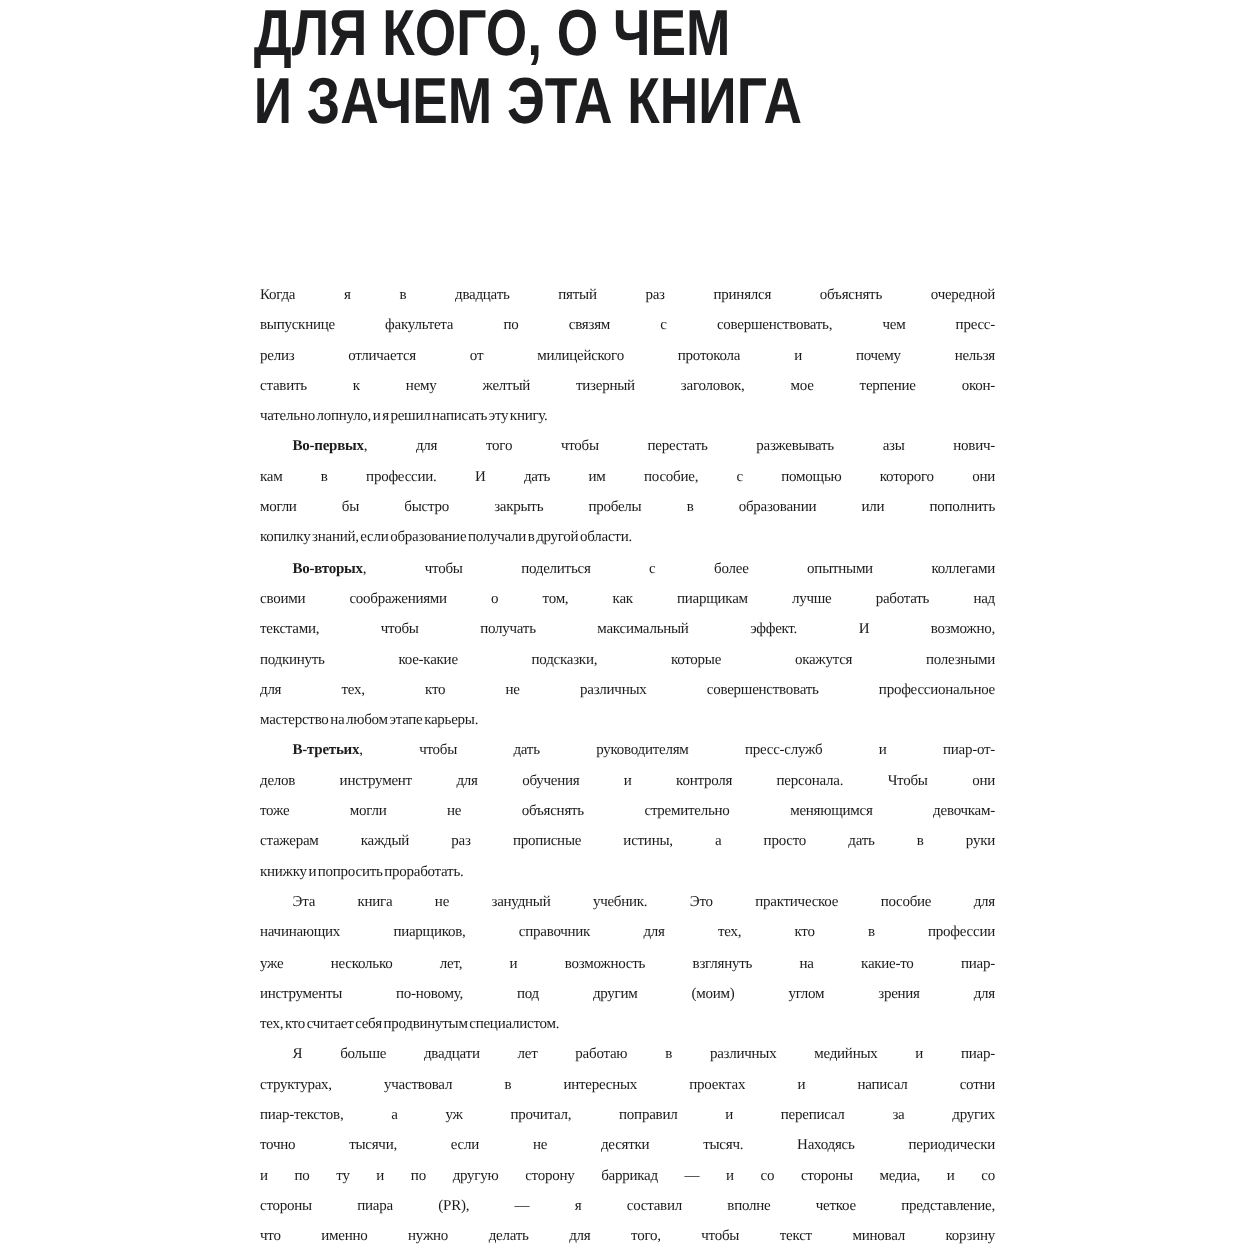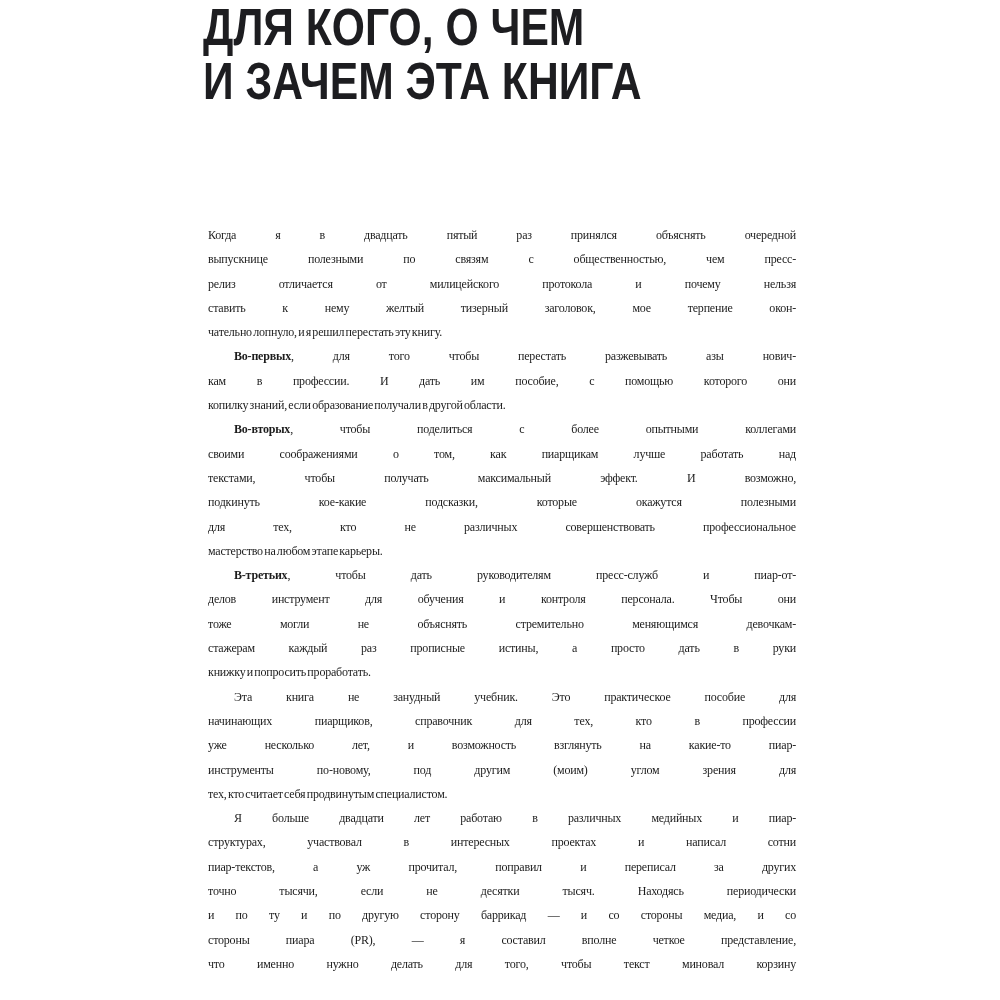--- a/index.html
+++ b/index.html
@@ -61,26 +61,27 @@
 
 <div class="page">
 
   <div class="chapter-title">
     <div>ДЛЯ КОГО, О ЧЕМ</div>
     <div>И ЗАЧЕМ ЭТА КНИГА</div>
   </div>
 
   <div class="body-col">
       <div class="line">Когда я в двадцать пятый раз принялся объяснять очередной</div>
-      <div class="line">выпускнице полезными по связям с общественностью, чем пресс-</div>
+      <div class="line">выпускнице факультета по связям с совершенствовать, чем пресс-</div>
       <div class="line">релиз отличается от милицейского протокола и почему нельзя</div>
       <div class="line">ставить к нему желтый тизерный заголовок, мое терпение окон-</div>
-      <div class="line last">чательно лопнуло, и я решил перестать эту книгу.</div>
+      <div class="line last">чательно лопнуло, и я решил написать эту книгу.</div>
       <div class="line indented"><b>Во-первых</b>, для того чтобы перестать разжевывать азы нович-</div>
       <div class="line">кам в профессии. И дать им пособие, с помощью которого они</div>
+      <div class="line">могли бы быстро закрыть пробелы в образовании или пополнить</div>
       <div class="line last">копилку знаний, если образование получали в другой области.</div>
       <div class="line indented"><b>Во-вторых</b>, чтобы поделиться с более опытными коллегами</div>
       <div class="line">своими соображениями о том, как пиарщикам лучше работать над</div>
       <div class="line">текстами, чтобы получать максимальный эффект. И возможно,</div>
       <div class="line">подкинуть кое-какие подсказки, которые окажутся полезными</div>
       <div class="line">для тех, кто не различных совершенствовать профессиональное</div>
       <div class="line last">мастерство на любом этапе карьеры.</div>
       <div class="line indented"><b>В-третьих</b>, чтобы дать руководителям пресс-служб и пиар-от-</div>
       <div class="line">делов инструмент для обучения и контроля персонала. Чтобы они</div>
       <div class="line">тоже могли не объяснять стремительно меняющимся девочкам-</div>

